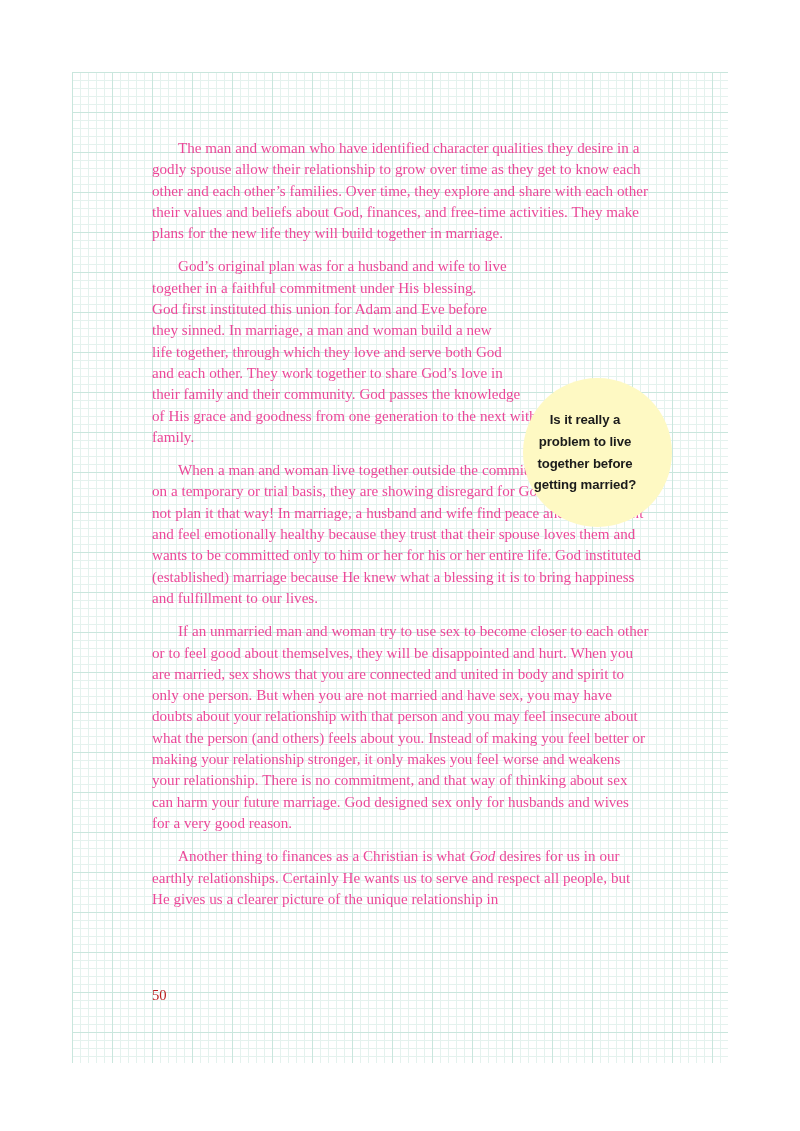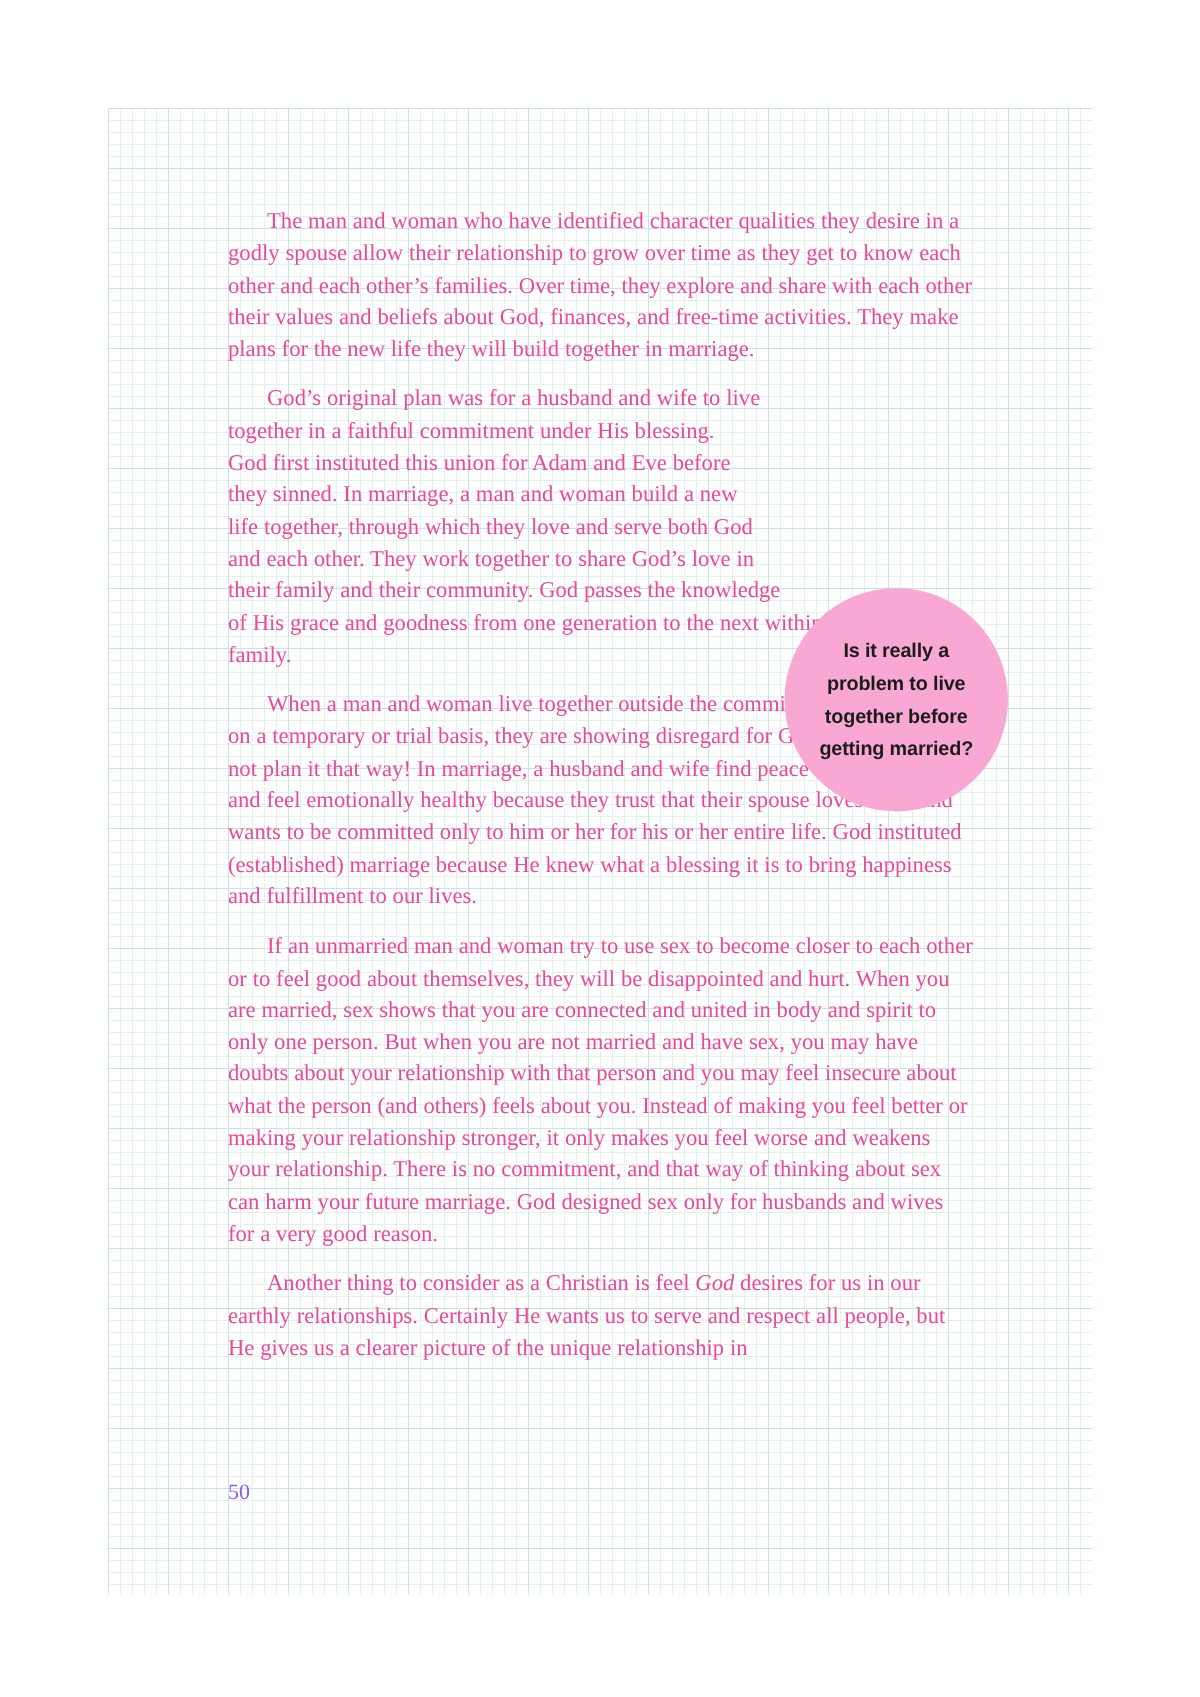--- a/index.html
+++ b/index.html
@@ -69,70 +69,70 @@
     shape-outside: circle(50%);
     -webkit-shape-outside: circle(50%);
     margin: 0;
     padding: 0;
   }
 
   
   #question-bubble {
     position: absolute;
     left: 523px;
-    top: 392px;
+    top: 378px;
     width: 149px;
     height: 149px;
     border-radius: 50%;
-    background: #f9a8d4;
+    background: #fef9c3;
     z-index: 3;
     display: flex;
     align-items: center;
-    justify-content: center;
+    justify-content: flex-start;
   }
   #question-bubble .bubble-text {
     font-family: "Liberation Sans", sans-serif;
     font-weight: bold;
     font-size: 13.2px;
     line-height: 21.6px;
     color: #1b1b1b;
     text-align: center;
     width: 124px;
     letter-spacing: -0.1px;
   }
 
   
   #page-number {
     position: absolute;
     left: 152px;
     top: 986px;
     font-size: 14.6px;
     line-height: 18px;
-    color: #8b5cf6;
+    color: #b91c1c;
     z-index: 2;
   }
 </style>
 </head>
 <body>
 
 <div id="grid-bg"></div>
 
 <div id="page-body">
 
   <p class="para">The man and woman who have identified character qualities they desire in a godly spouse allow their relationship to grow over time as they get to know each other and each other’s families. Over time, they explore and share with each other their values and beliefs about God, finances, and free-time activities. They make plans for the new life they will build together in marriage.</p>
 
   <p class="para">
     <span id="circle-shim"></span><span>God’s original plan was for a husband and wife to live together in a faithful commitment under His blessing. God first instituted this union for Adam and Eve before they sinned. In marriage, a man and woman build a new life together, through which they love and serve both God and each other. They work together to share God’s love in their family and their community. God passes the knowledge of His grace and goodness from one generation to the next within this new family.</span>
   </p>
 
   <p class="para">When a man and woman live together outside the commitment of marriage, on a temporary or trial basis, they are showing disregard for God’s will. God did not plan it that way! In marriage, a husband and wife find peace and contentment and feel emotionally healthy because they trust that their spouse loves them and wants to be committed only to him or her for his or her entire life. God instituted (established) marriage because He knew what a blessing it is to bring happiness and fulfillment to our lives.</p>
 
   <p class="para">If an unmarried man and woman try to use sex to become closer to each other or to feel good about themselves, they will be disappointed and hurt. When you are married, sex shows that you are connected and united in body and spirit to only one person. But when you are not married and have sex, you may have doubts about your relationship with that person and you may feel insecure about what the person (and others) feels about you. Instead of making you feel better or making your relationship stronger, it only makes you feel worse and weakens your relationship. There is no commitment, and that way of thinking about sex can harm your future marriage. God designed sex only for husbands and wives for a very good reason.</p>
 
-  <p class="para"><span>Another thing to consider as a Christian is feel </span><i>God</i><span> desires for us in our earthly relationships. Certainly He wants us to serve and respect all people, but He gives us a clearer picture of the unique relationship in</span></p>
+  <p class="para"><span>Another thing to finances as a Christian is what </span><i>God</i><span> desires for us in our earthly relationships. Certainly He wants us to serve and respect all people, but He gives us a clearer picture of the unique relationship in</span></p>
 
 </div>
 
 <div id="question-bubble">
   <div class="bubble-text">Is it really a problem to live together before getting married?</div>
 </div>
 
 <div id="page-number">50</div>
 
 </body></html>

